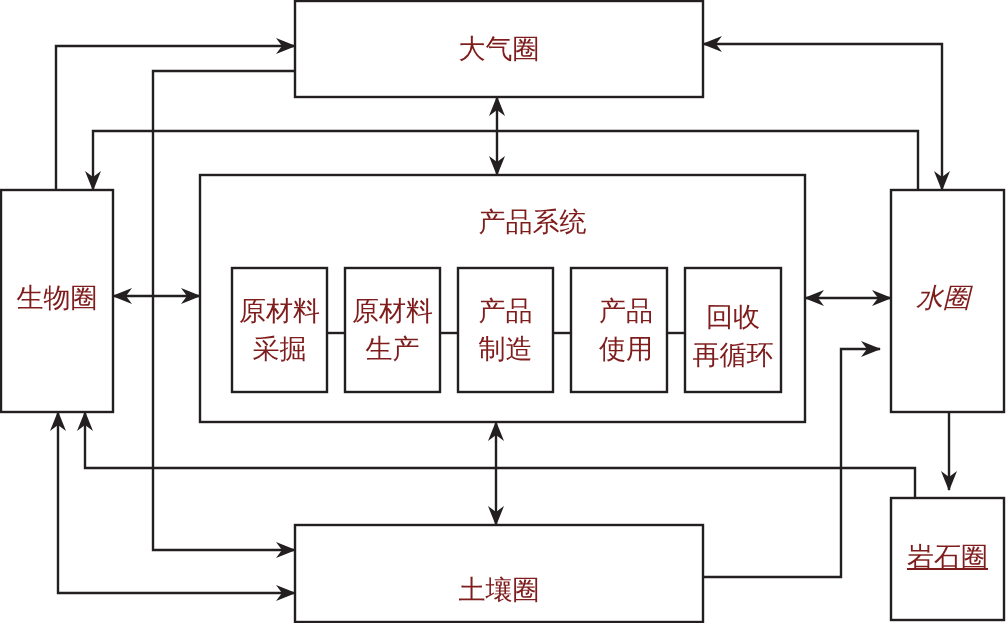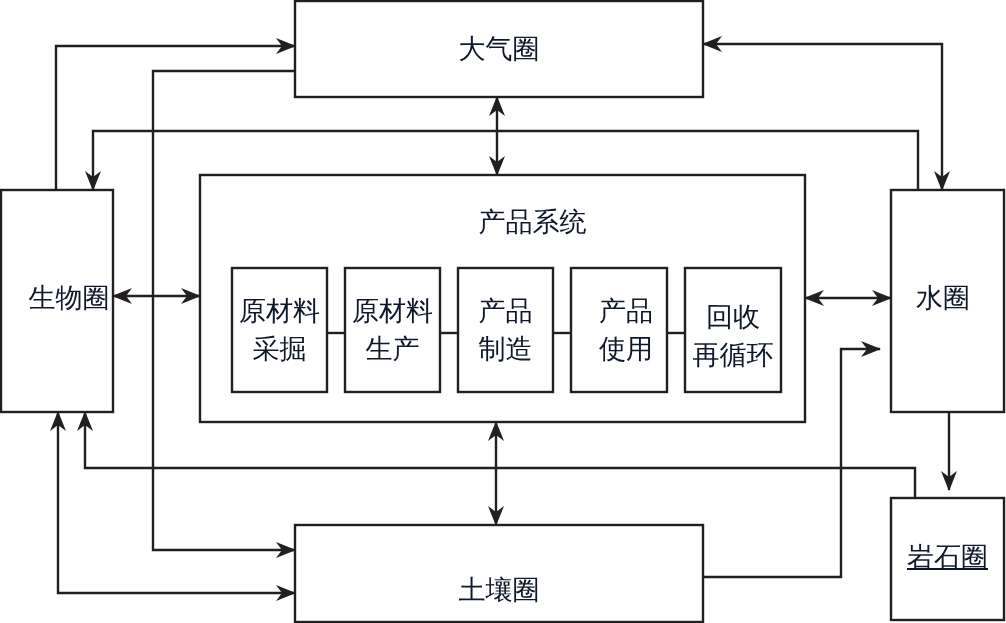--- a/index.html
+++ b/index.html
@@ -2,21 +2,21 @@
 <html><head>
 <meta charset="utf-8">
 <style>
   html, body { margin: 0; padding: 0; background: #ffffff; }
   body { width: 1006px; height: 623px; position: relative; overflow: hidden;
          font-family: "DejaVu Serif", "Liberation Serif", serif; color: #231f20; }
   svg#diagram { position: absolute; left: 0; top: 0; }
   .box { fill: #ffffff; stroke: #231f20; stroke-width: 2.4; }
   .line { fill: none; stroke: #231f20; stroke-width: 2.4; }
   .label { position: absolute; display: flex; align-items: center; justify-content: center;
-           text-align: center; font-size: 27px; line-height: 38px; color: #0f172a;
+           text-align: center; font-size: 27px; line-height: 38px; color: #7f1d1d;
            font-family: "DejaVu Sans", "Liberation Sans", sans-serif; font-weight: 300; white-space: pre-line; }
 </style>
 </head>
 <body>
 
 <svg id="diagram" width="1006" height="623" viewBox="0 0 1006 623">
   <defs>
     <marker id="arr" viewBox="0 0 20 16" refX="19" refY="8" markerWidth="20" markerHeight="16" markerUnits="userSpaceOnUse" orient="auto-start-reverse">
       <path d="M0,0 L20,8 L0,16 L6,8 Z" fill="#231f20"></path>
     </marker>
@@ -59,22 +59,22 @@
   <path class="line" d="M58,412 L58,593 L295,593" marker-start="url(#arr)" marker-end="url(#arr)"></path>
 
   <path class="line" d="M915,498 L915,468 L85,468 L85,412" marker-end="url(#arr)"></path>
 
   <path class="line" d="M703,577 L841,577 L841,349 L880,349" marker-end="url(#arr)"></path>
 
   <path class="line" d="M949,412 L949,490" marker-end="url(#arr)"></path>
 </svg>
 
 <div class="label" style="left:295px; top:1px; width:408px; height:96px;">大气圈</div>
-<div class="label" style="left:1px; top:190px; width:112px; height:216px;padding-left:12px;">生物圈</div>
-<div class="label" style="left:891px; top:190px; width:104px; height:216px;">水圈</div>
+<div class="label" style="left:1px; top:190px; width:112px; height:216px;">生物圈</div>
+<div class="label" style="left:891px; top:190px; width:104px; height:216px;font-style:italic;">水圈</div>
 <div class="label" style="left:891px; top:498px; width:113px; height:118px;text-decoration:underline;">岩石圈</div>
 <div class="label" style="left:295px; top:525px; width:408px; height:97px;margin-top:16px;">土壤圈</div>
 <div class="label" style="left:200px; top:200px; width:665px; height:44px;">产品系统</div>
 
 <div class="label" style="left:232px; top:268px; width:95px; height:124px;">原材料
 采掘</div>
 <div class="label" style="left:345px; top:268px; width:95px; height:124px;">原材料
 生产</div>
 <div class="label" style="left:458px; top:268px; width:95px; height:124px;">产品
 制造</div>

